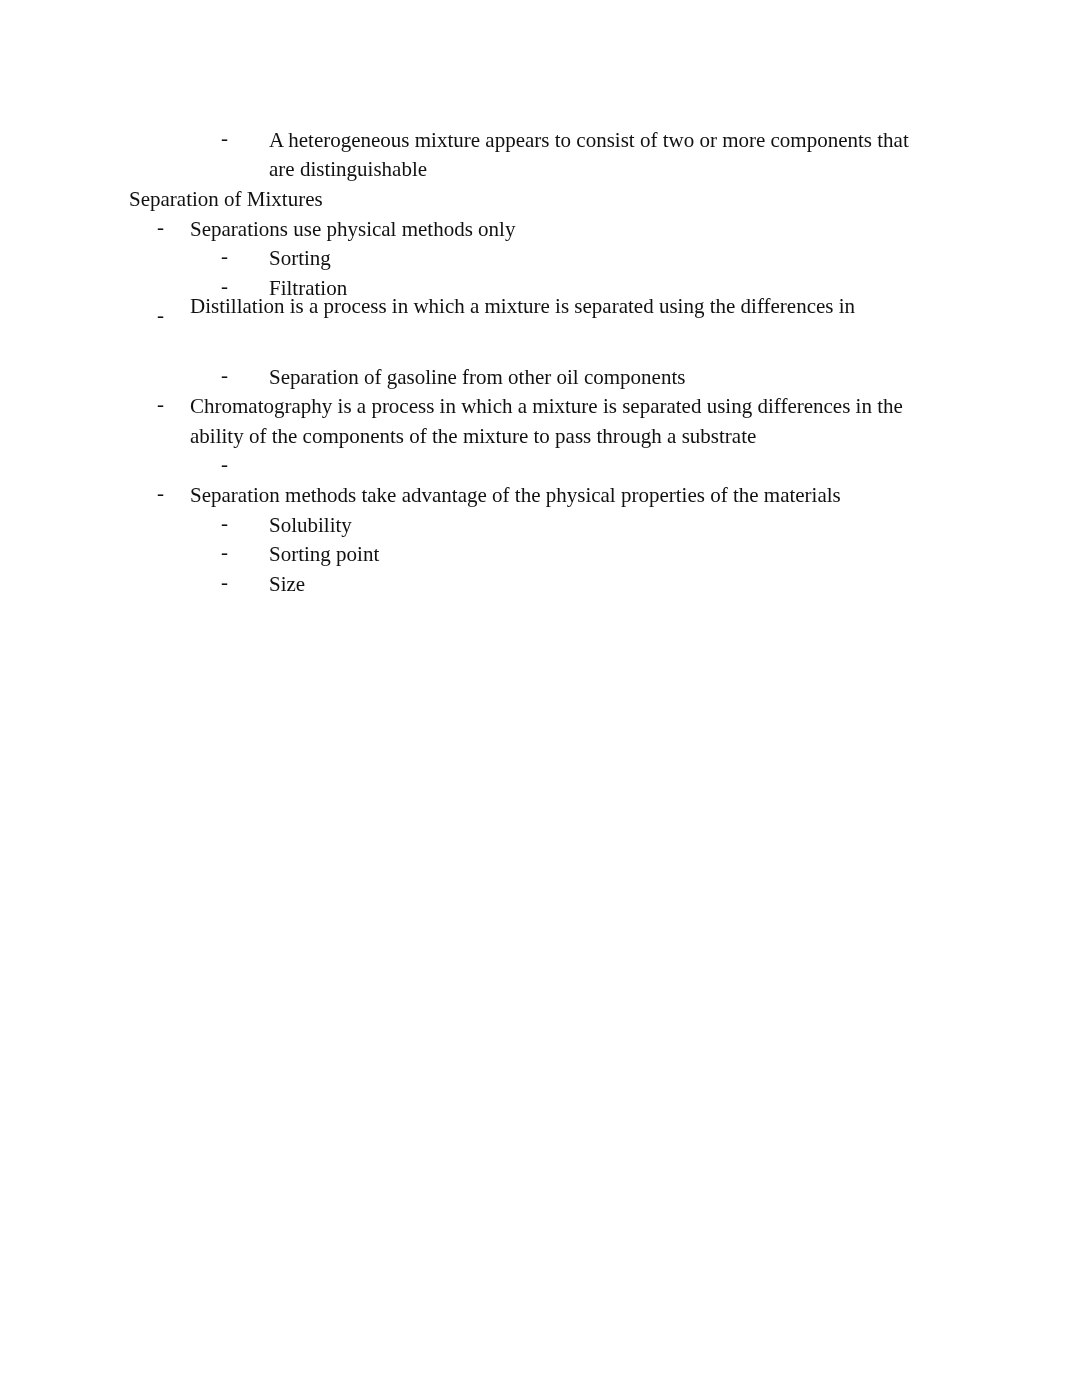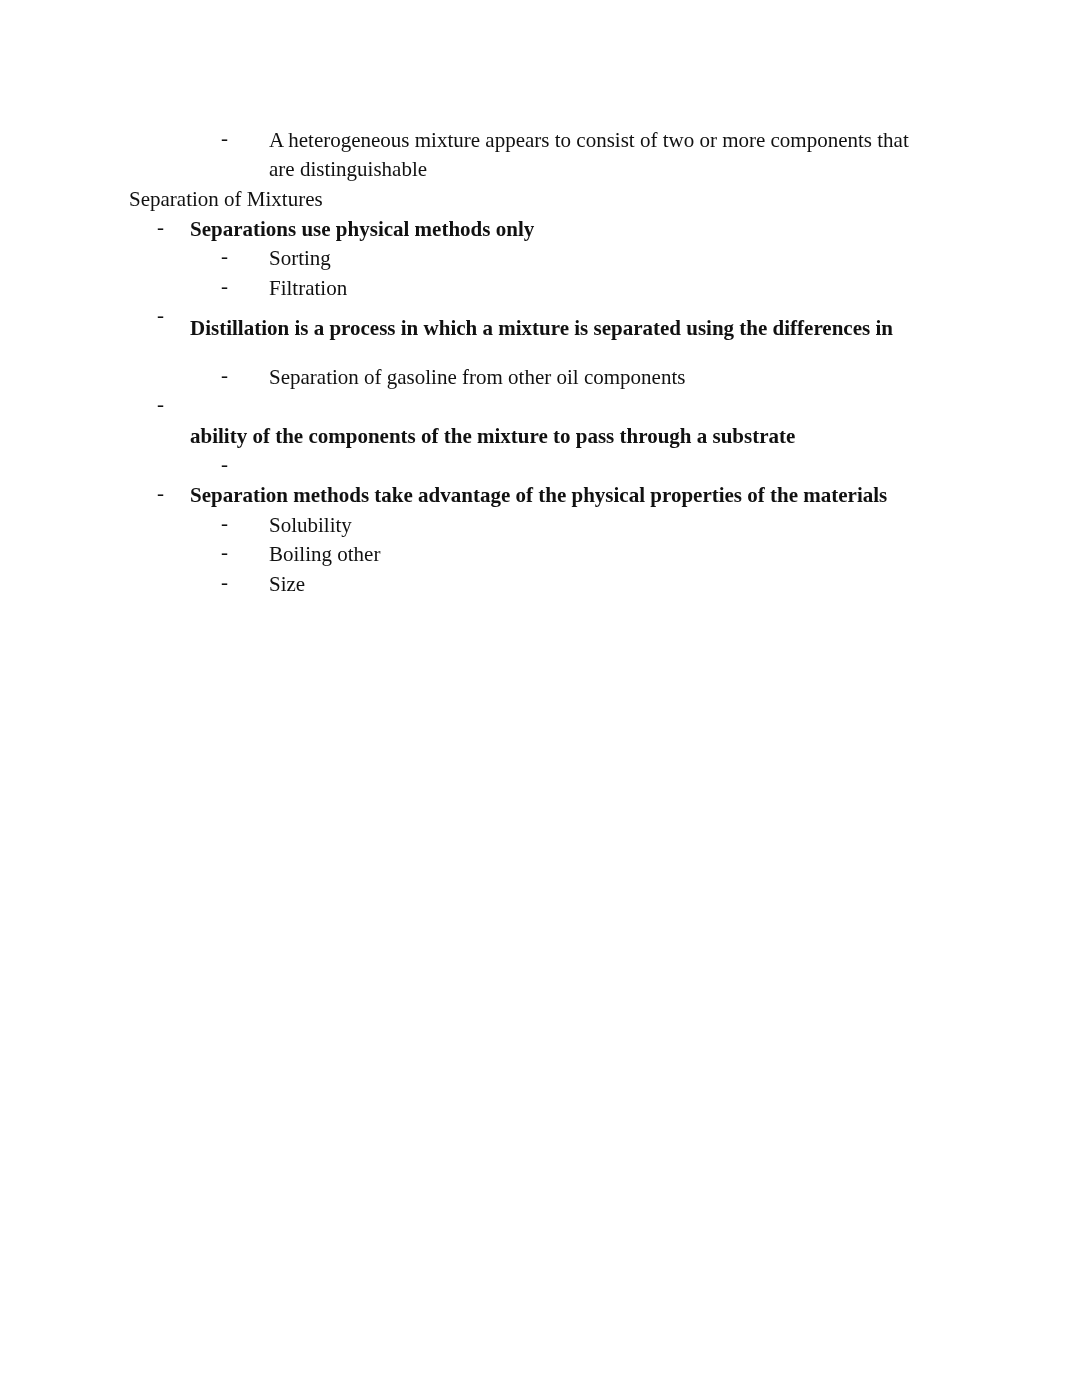--- a/index.html
+++ b/index.html
@@ -6,21 +6,21 @@
     body { width: 1080px; height: 1397px; position: relative; overflow: hidden; }
     .page {
       position: absolute; left: 0; top: 0; width: 1080px; height: 1397px;
       font-family: "Liberation Serif", "DejaVu Serif", serif;
       font-size: 21px; color: #111111;
     }
     .line { position: absolute; line-height: 29.6px; white-space: nowrap; }
     .dash { position: absolute; }
     .l0 { left: 129px; }
     .d1 { left: 157px; }
-    .t1 { left: 190px; font-weight: bold; }
+    .t1 { left: 190px; }
     .d2 { left: 221px; }
     .t2 { left: 269px; }
   </style>
 </head>
 <body>
 
 <div class="page">
 
   <span class="dash d2" style="top:126px">-</span>
   <div class="line t2" style="top:126px">A heterogeneous mixture appears to consist of two or more components that</div>
@@ -29,30 +29,31 @@
   <div class="line l0" style="top:185px">Separation of Mixtures</div>
 
   <span class="dash d1" style="top:215px">-</span>
   <div class="line t1" style="top:215px">Separations use physical methods only</div>
   <span class="dash d2" style="top:244px">-</span>
   <div class="line t2" style="top:244px">Sorting</div>
   <span class="dash d2" style="top:274px">-</span>
   <div class="line t2" style="top:274px">Filtration</div>
 
   <span class="dash d1" style="top:303px">-</span>
-  <div class="line t1" style="top:314px">Distillation is a process in which a mixture is separated using the differences in</div>
+  <div class="line t1" style="top:292px">Distillation is a process in which a mixture is separated using the differences in</div>
   <span class="dash d2" style="top:363px">-</span>
   <div class="line t2" style="top:363px">Separation of gasoline from other oil components</div>
 
   <span class="dash d1" style="top:392px">-</span>
+  <div class="line t1" style="top:392px">Chromatography is a process in which a mixture is separated using differences in the</div>
   <div class="line t1" style="top:422px">ability of the components of the mixture to pass through a substrate</div>
   <span class="dash d2" style="top:452px">-</span>
 
   <span class="dash d1" style="top:481px">-</span>
   <div class="line t1" style="top:481px">Separation methods take advantage of the physical properties of the materials</div>
   <span class="dash d2" style="top:511px">-</span>
   <div class="line t2" style="top:511px">Solubility</div>
   <span class="dash d2" style="top:540px">-</span>
-  <div class="line t2" style="top:540px">Boiling other</div>
+  <div class="line t2" style="top:540px">Sorting point</div>
   <span class="dash d2" style="top:570px">-</span>
   <div class="line t2" style="top:570px">Size</div>
 
 </div>
 
 </body></html>

